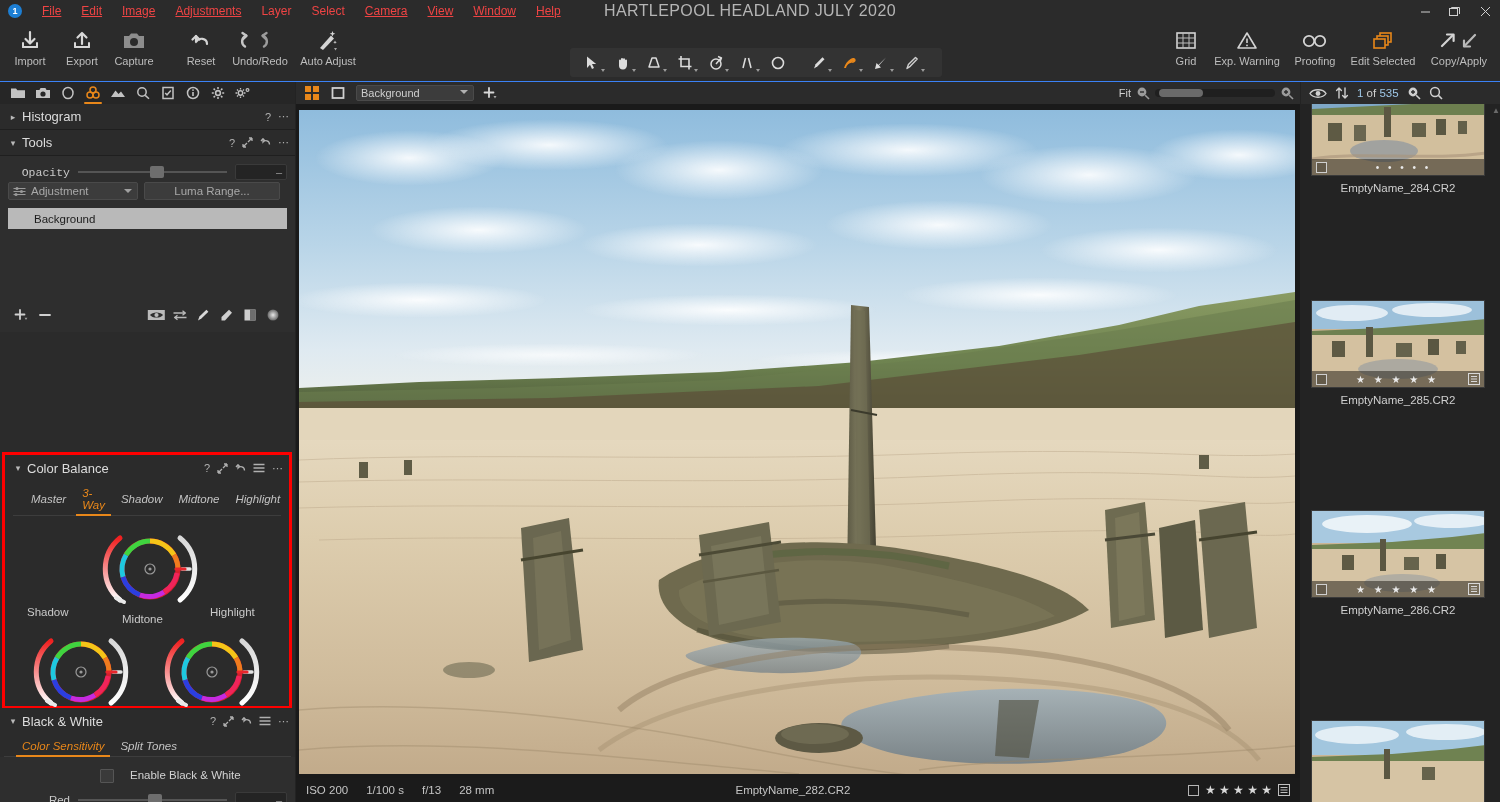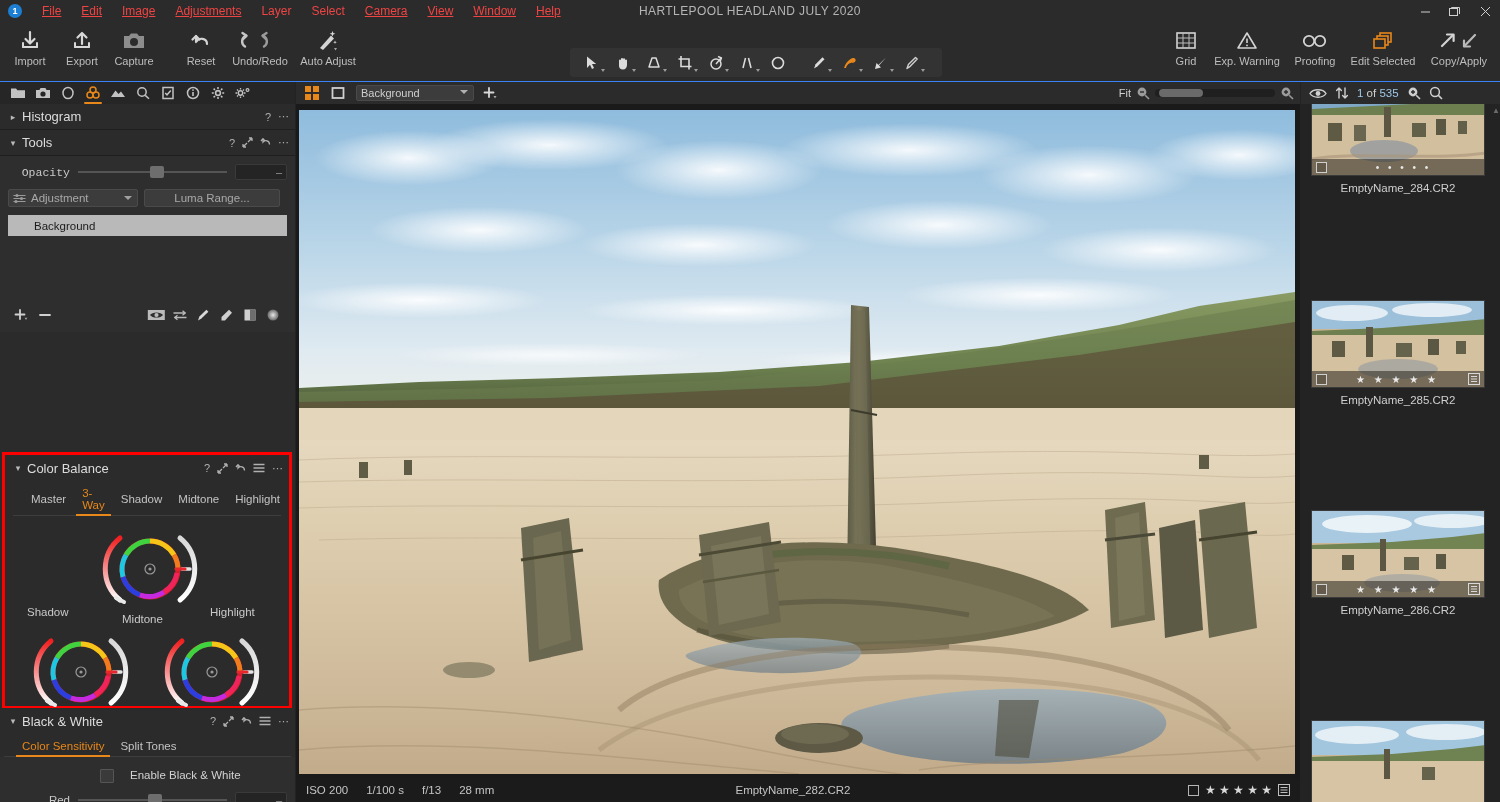--- a/index.html
+++ b/index.html
@@ -24,21 +24,21 @@
     display:flex;align-items:center;justify-content:center;
     color:#fff;font-size:9px;font-weight:bold;
   }
   .menubar { display:flex; align-items:center; gap:0px; }
   .menu-item {
     padding:2px 10px; font-size:12px; color:#ef4444; cursor:default;
   }
   .menu-item u { text-decoration:underline; }
   .title-text {
     position:absolute; left:0; right:0; text-align:center;
-    font-size:12px; color:#b5b5b5; letter-spacing:.4px; pointer-events:none;
+    font-size:16px; color:#b5b5b5; letter-spacing:.4px; pointer-events:none;
   }
   .wincontrols { position:absolute; right:0; top:0; height:22px; display:flex; }
   .wc { width:30px;height:22px; display:flex;align-items:center;justify-content:center;
         color:#cfcfcf; font-size:12px; }
 
   
   .toolbar {
     position:absolute; top:22px; left:0; width:1500px; height:60px;
     background:#2b2b2b; border-bottom:1px solid #3b82f6;
   }
@@ -127,21 +127,21 @@
   
   .layers-body { background:#2e2e2e; padding:6px 8px 0 8px; height:176px; position:relative; }
   .opacity-row { display:flex; align-items:center; gap:8px; height:20px; }
   .opacity-label { width:62px; text-align:right; font-size:11.5px; color:#c9c9c9;font-family:Liberation Mono, monospace; }
   .slider-track { flex:1; height:2px; background:#555; position:relative; }
   .slider-knob { position:absolute; top:-5px; width:14px;height:12px;background:#6e6e6e;border-radius:2px; }
   .num-field {
     width:52px;height:16px;background:#242424;border:1px solid #3a3a3a;border-radius:2px;
     font-size:11px;color:#9a9a9a;text-align:right;padding-right:4px;line-height:14px;
   }
-  .layer-ctrls { display:flex; gap:6px; margin-top:7px; }
+  .layer-ctrls { display:flex; gap:6px; }
   .adj-select {
     width:130px;height:18px;background:#3c3c3c;border:1px solid #4a4a4a;border-radius:2px;
     display:flex;align-items:center;padding:0 4px;font-size:11.5px;color:#a8a8a8;position:relative;
   }
   .adj-select .cv { position:absolute; right:5px; top:6px; width:0;height:0;
     border-left:4px solid transparent;border-right:4px solid transparent;border-top:4px solid #a0a0a0;}
   .luma-btn {
     width:136px;height:18px;background:#3c3c3c;border:1px solid #4a4a4a;border-radius:2px;
     display:flex;align-items:center;justify-content:center;font-size:11.5px;color:#a8a8a8;
   }
@@ -159,21 +159,21 @@
   
   .cb-wrap {
     position:absolute; left:2px; top:348px; width:290px; height:257px;
     border:3px solid #fe0000; background:#2b2b2b;
   }
   .tabs-row {
     display:flex; align-items:center; gap:0px; padding:4px 10px 0 10px;
     border-bottom:1px solid #3d3d3d; margin:0 8px;
   }
   .tab {
-    font-size:11.5px; color:#c3c3c3; padding:2px 8px 4px 8px; position:relative;
+    font-size:11.5px; color:#c3c3c3; padding:2px 8px 4px 8px; position:relative;font-style:italic;
   }
   .tab.active { color:#e8871a; }
   .tab.active::after {
     content:""; position:absolute; left:2px; right:2px; bottom:-1px; height:2px; background:#e8871a;
   }
   .wheels { position:relative; height:205px; }
   .wheel-label { position:absolute; font-size:11.5px; color:#c9c9c9; }
 
   
   .bw-wrap { position:absolute; left:0; top:604px; width:295px; height:198px; background:#2b2b2b; }

